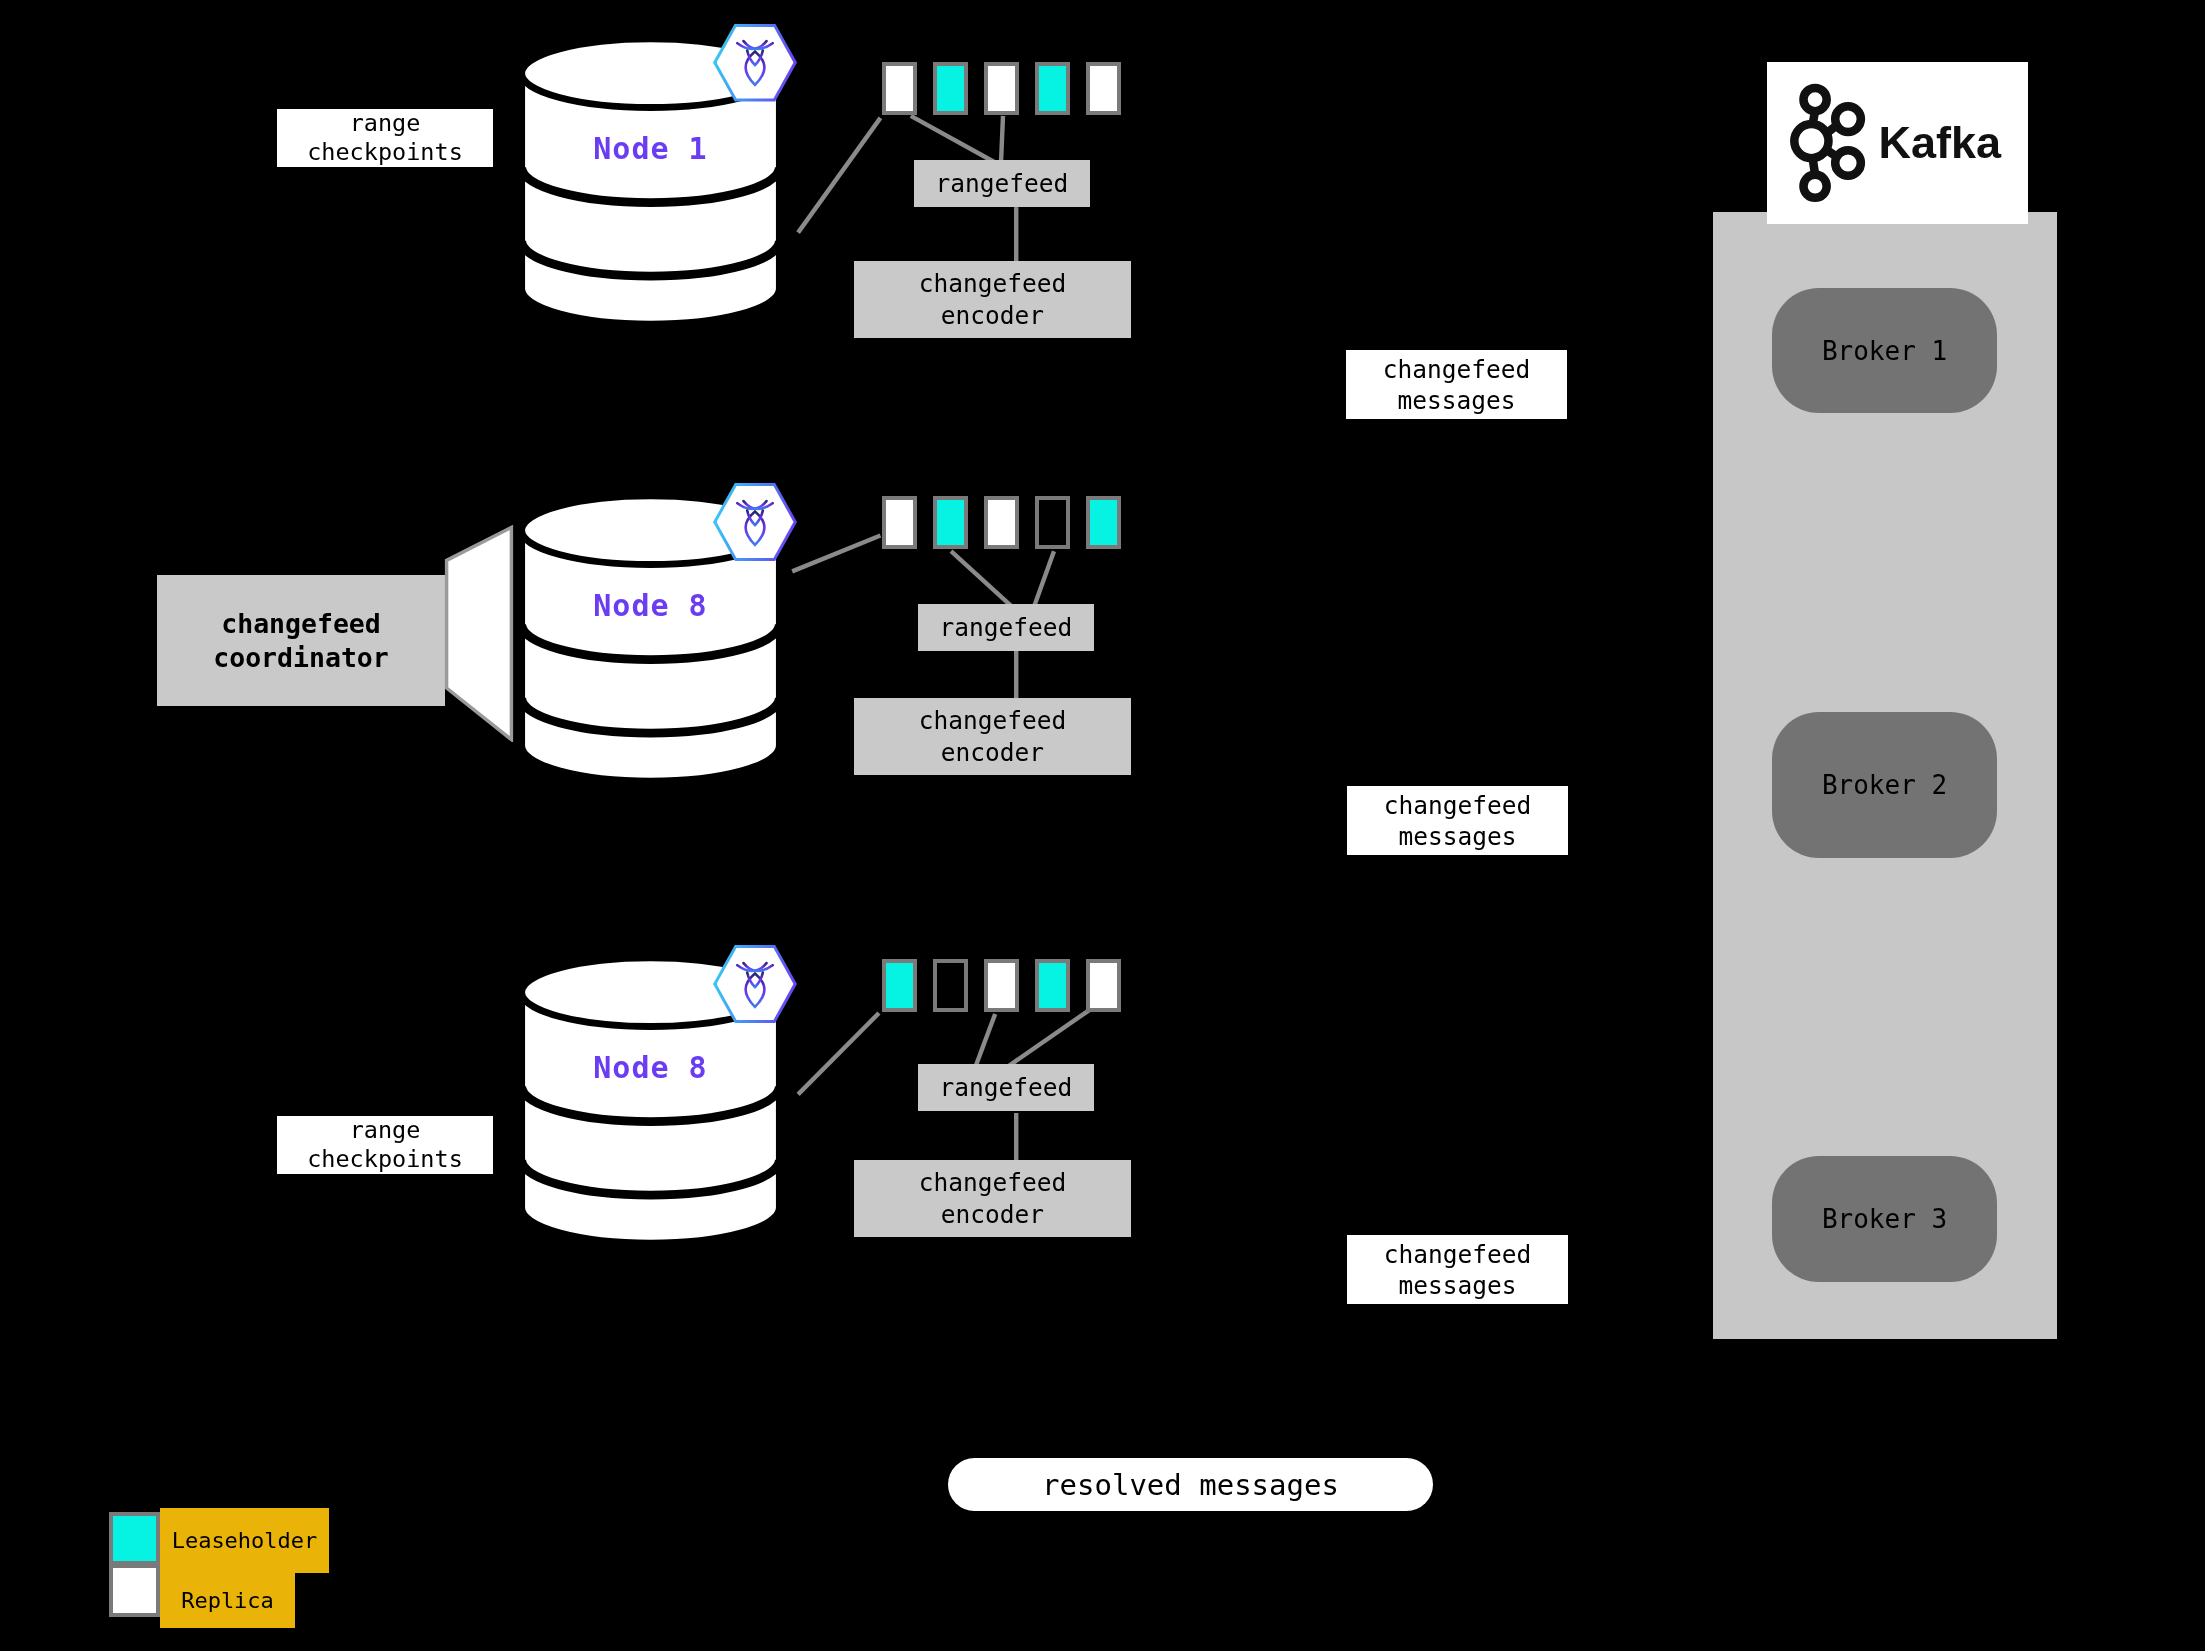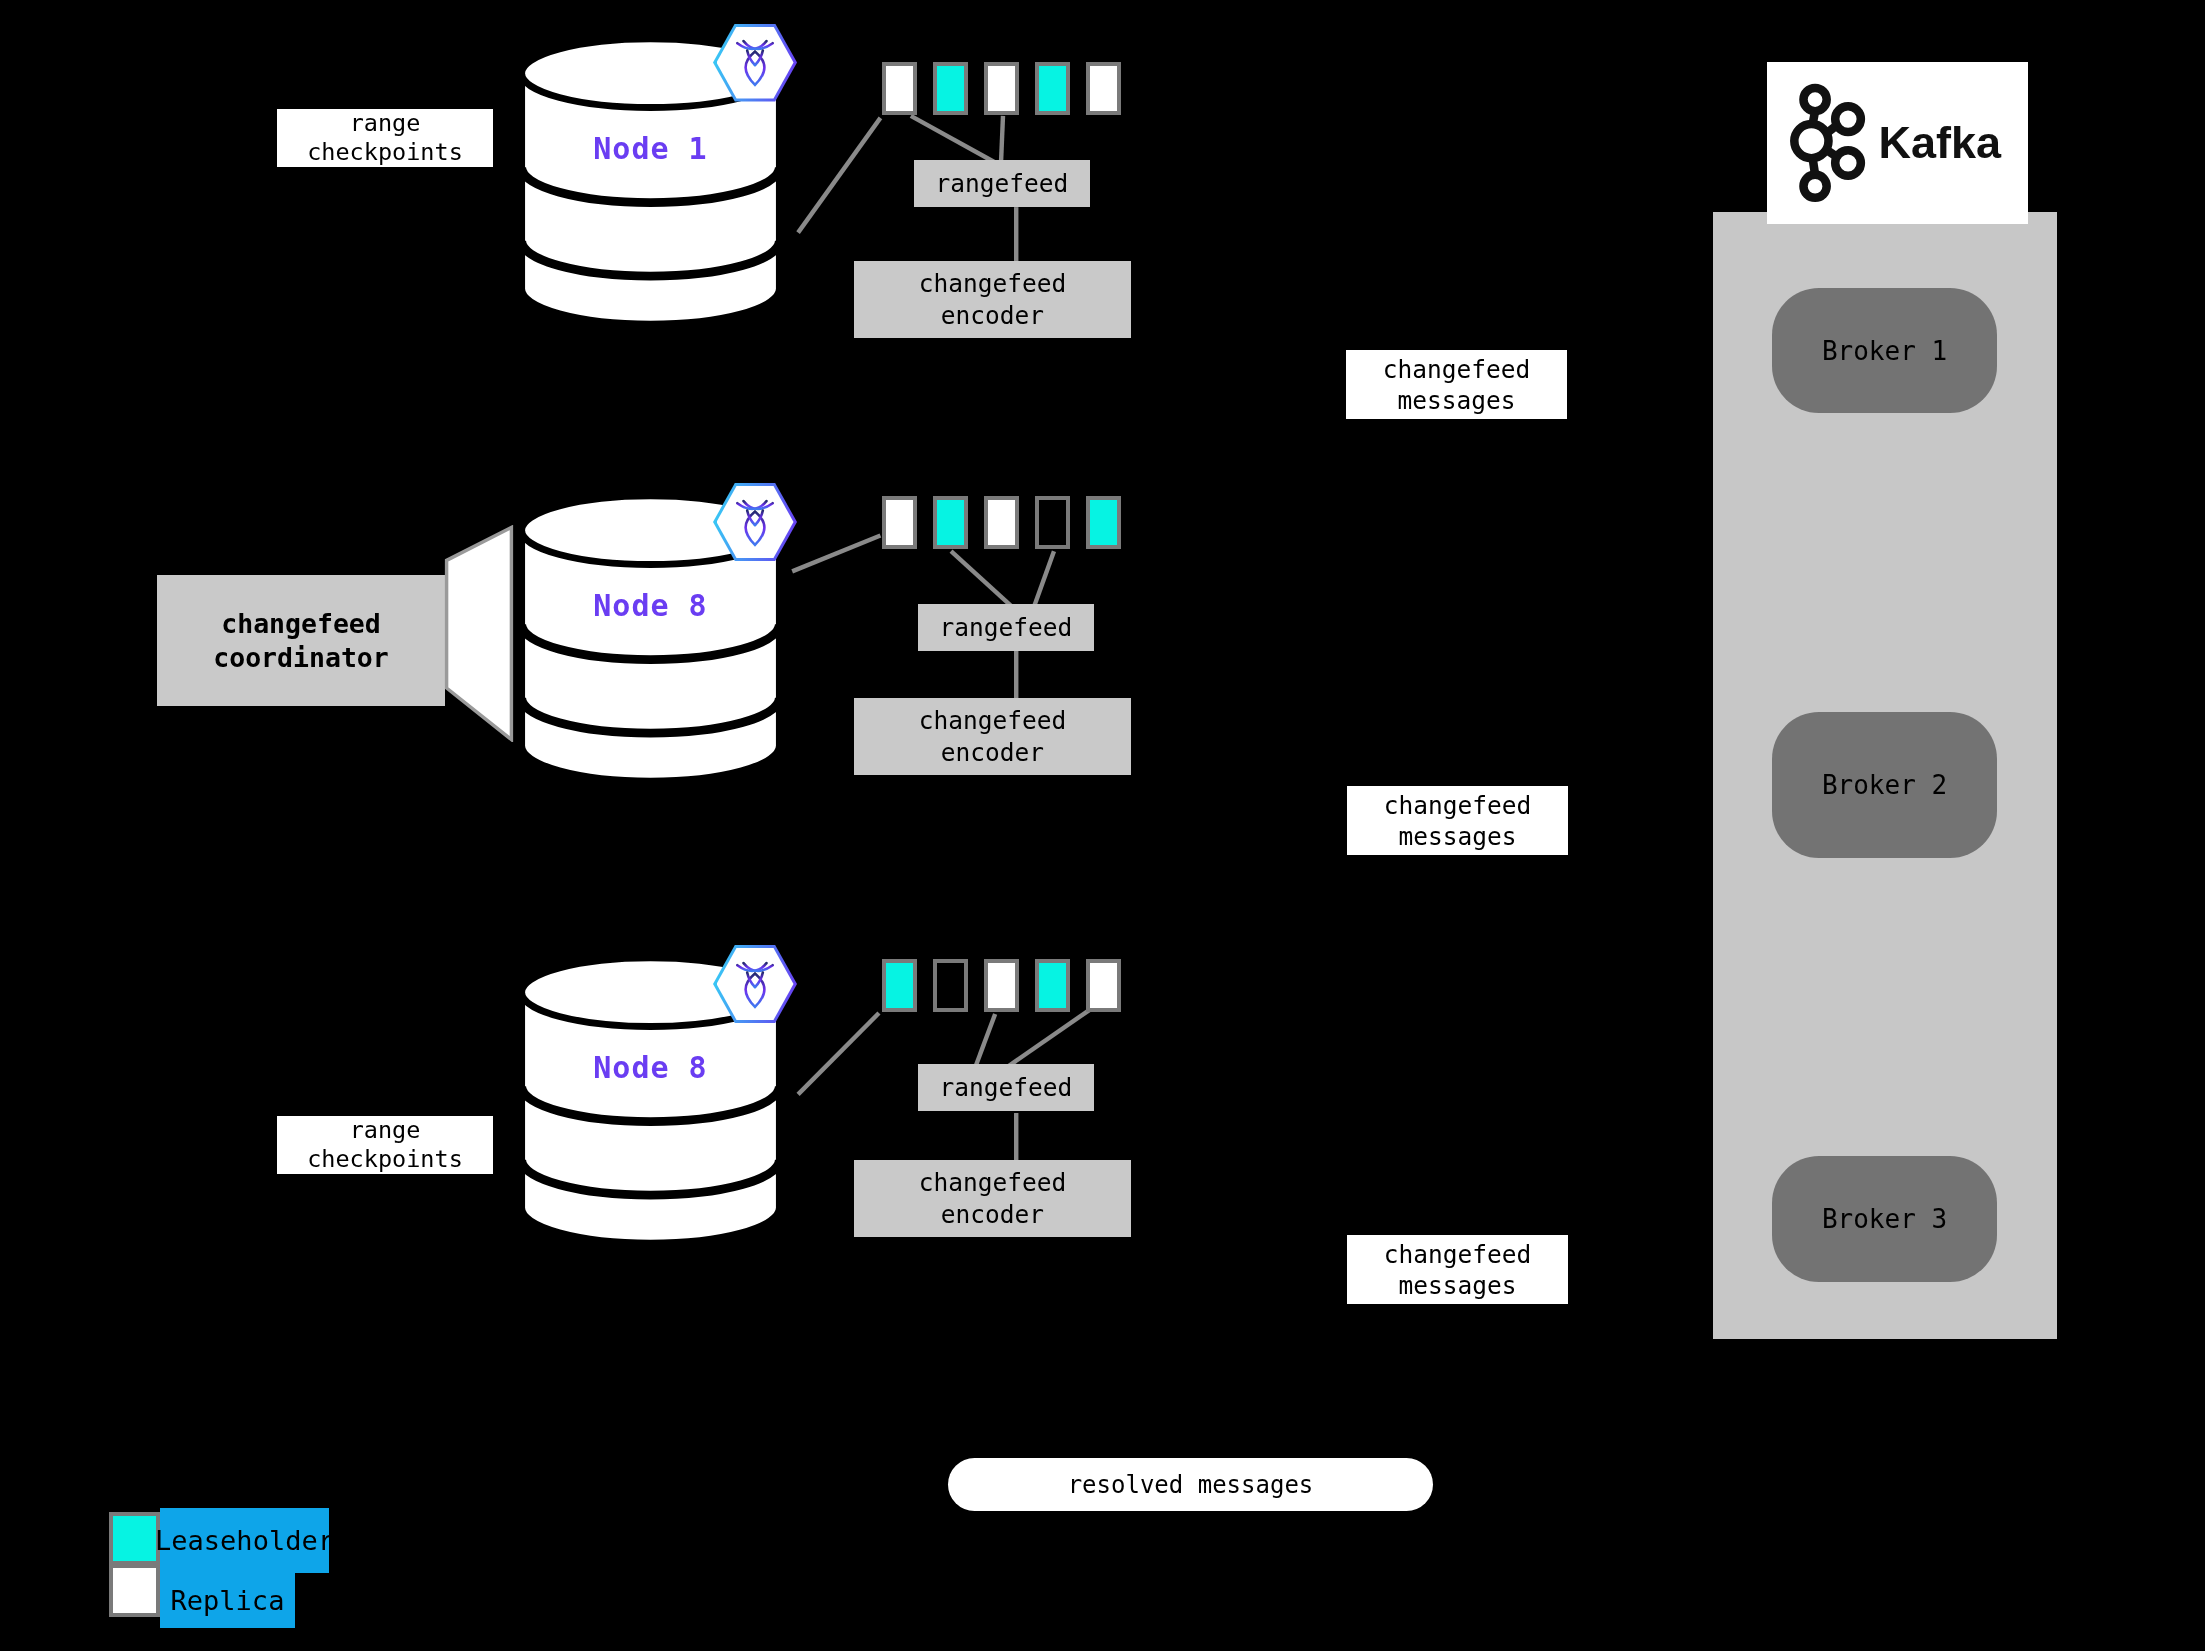--- a/index.html
+++ b/index.html
@@ -66,30 +66,30 @@
   .broker-panel{background:var(--broker_panel,#c7c7c7);}
   .broker{
     background:#737373; border-radius:47px; text-align:center;
     display:flex; align-items:center; justify-content:center;
     font-size:26px; color:#000;
   }
 
   .pill{
     background:#fff; border-radius:27.5px; text-align:center;
     display:flex; align-items:center; justify-content:center;
-    font-size:24px;
+    font-size:29px;
   }
 
   .legend-swatch{
     width:51px; height:53px; box-sizing:border-box;
     border:4.4px solid var(--cell_border,#7a7a7a);
   }
   .legend-label{
-    background:#0ea5e9; display:flex; align-items:center; justify-content:center;
-    font-size:27px;
+    background:#eab308; display:flex; align-items:center; justify-content:center;
+    font-size:22px;
   }
 </style>
 </head>
 <body>
 
 <div class="canvas">
 
   <svg class="abs" style="left:0;top:0;" width="2205" height="1652" viewBox="0 0 4498 3369">
     <g stroke="#8A8A8A" stroke-width="9" fill="none">
 

